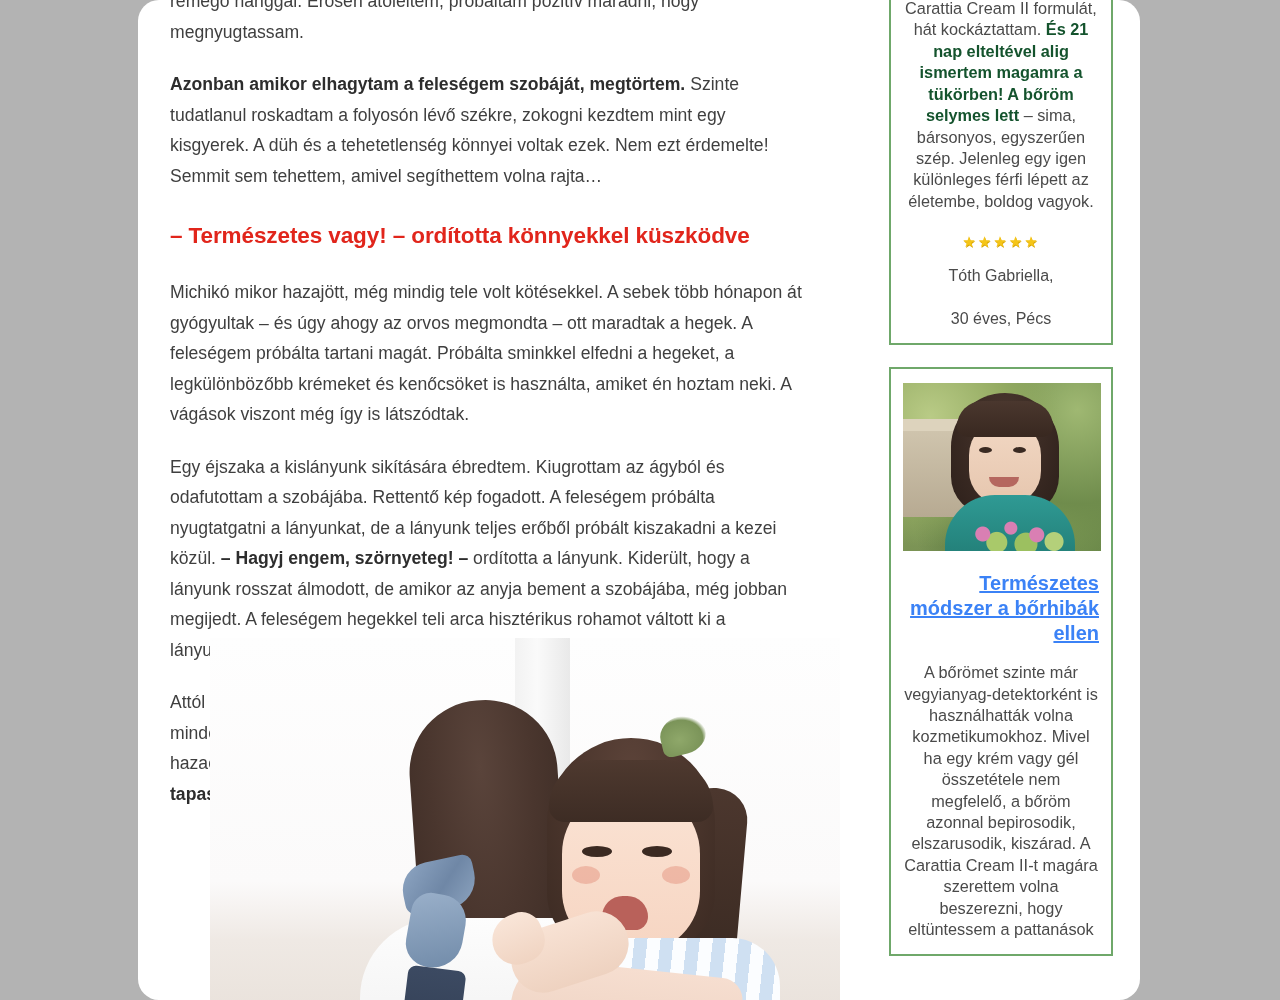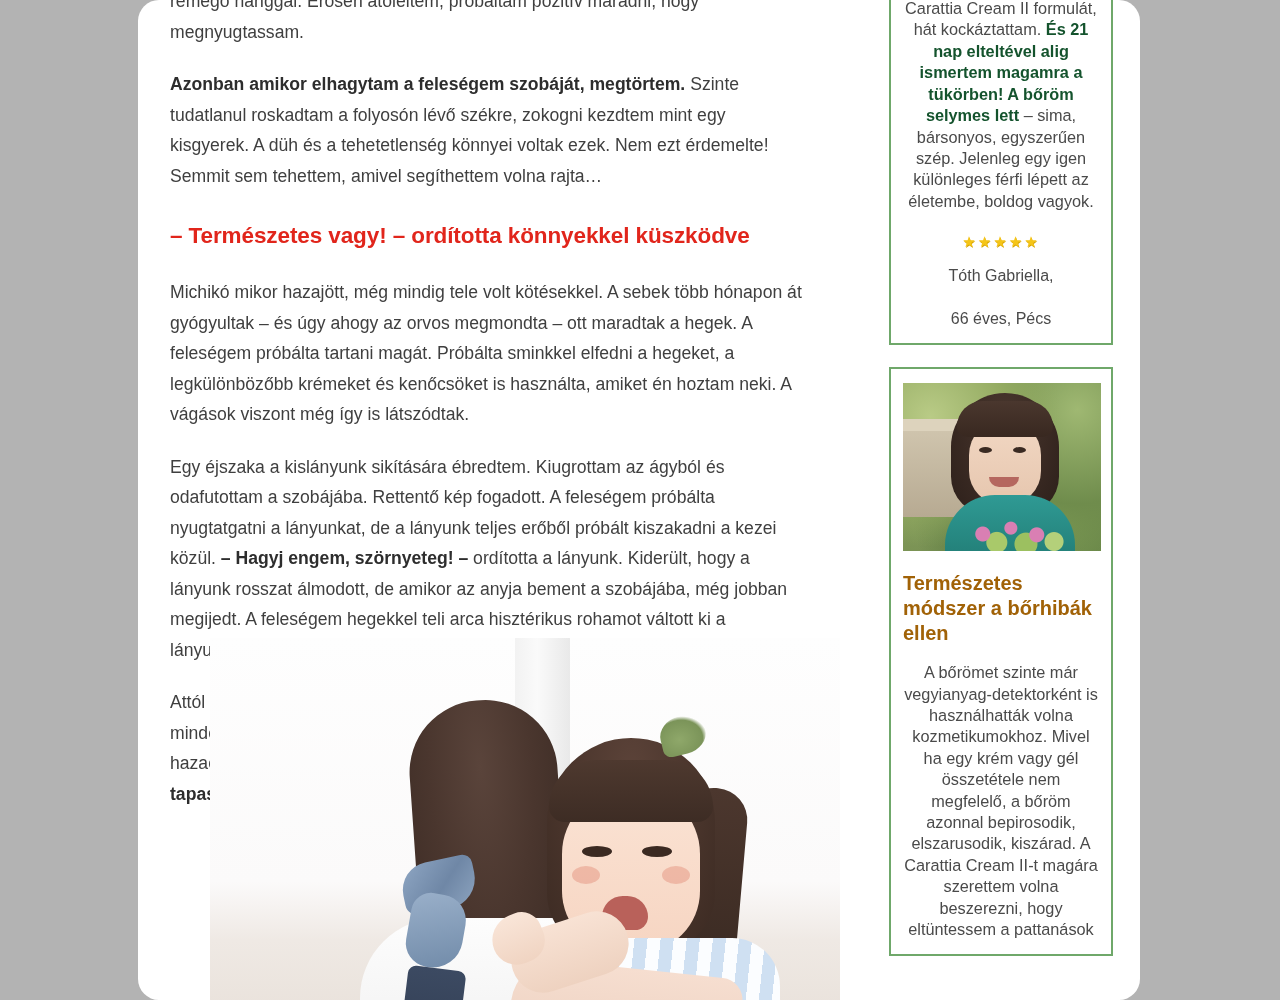--- a/index.html
+++ b/index.html
@@ -296,27 +296,28 @@
     width: 108px; height: 42px;
     background:
       radial-gradient(circle at 22% 50%, #d97fb3 0 7px, rgba(0,0,0,0) 8px),
       radial-gradient(circle at 48% 36%, #d97fb3 0 6px, rgba(0,0,0,0) 7px),
       radial-gradient(circle at 72% 52%, #d97fb3 0 7px, rgba(0,0,0,0) 8px),
       radial-gradient(circle at 35% 70%, #a9c96a 0 10px, rgba(0,0,0,0) 11px),
       radial-gradient(circle at 62% 74%, #9cc060 0 11px, rgba(0,0,0,0) 12px),
       radial-gradient(circle at 88% 68%, #b4d07a 0 9px, rgba(0,0,0,0) 10px);
   }
   .sb-heading {
-    text-align: left;
+    text-align: right;
     font-size: 20px;
     line-height: 25px;
     font-weight: bold;
-    color: #a16207;
+    color: #3b82f6;
     margin: 20px 0 16px 0;
     font-family: "Liberation Sans", sans-serif;
+    text-decoration: underline;
   }
 </style>
 </head>
 <body>
 
 <div id="page">
   <div id="page-inner">
 
     <article class="article">
 
@@ -373,21 +374,21 @@
     <aside class="sidebar">
 
       <section class="sb-box first">
         <p class="sb-text">
           <span>megértjük egymást. Azonban amikor „élőben" is találkoztunk egy étteremben, elszaladt, amikor wc-n voltam. Otthon itattam az egereket, majd úgy döntöttem, hogy lépnem kell. Egy kolléganőm nagyon ajánlotta ezt a Carattia Cream II formulát, hát kockáztattam. </span><b>És 21 nap elteltével alig ismertem magamra a tükörben! A bőröm selymes lett</b><span> – sima, bársonyos, egyszerűen szép. Jelenleg egy igen különleges férfi lépett az életembe, boldog vagyok.</span>
         </p>
         <div class="sb-stars">
           <span class="sb-star">★</span><span class="sb-star">★</span><span class="sb-star">★</span><span class="sb-star">★</span><span class="sb-star">★</span>
         </div>
         <p class="sb-name">Tóth Gabriella,</p>
-        <p class="sb-age">66 éves, Pécs</p>
+        <p class="sb-age">30 éves, Pécs</p>
       </section>
 
       <section class="sb-box">
         <div class="sb-photo">
           <div class="sp-bg"></div>
           <div class="sp-wall2"></div>
           <div class="sp-wall"></div>
           <div class="sp-hair"></div>
           <div class="sp-face"></div>
           <div class="sp-bangs"></div>

